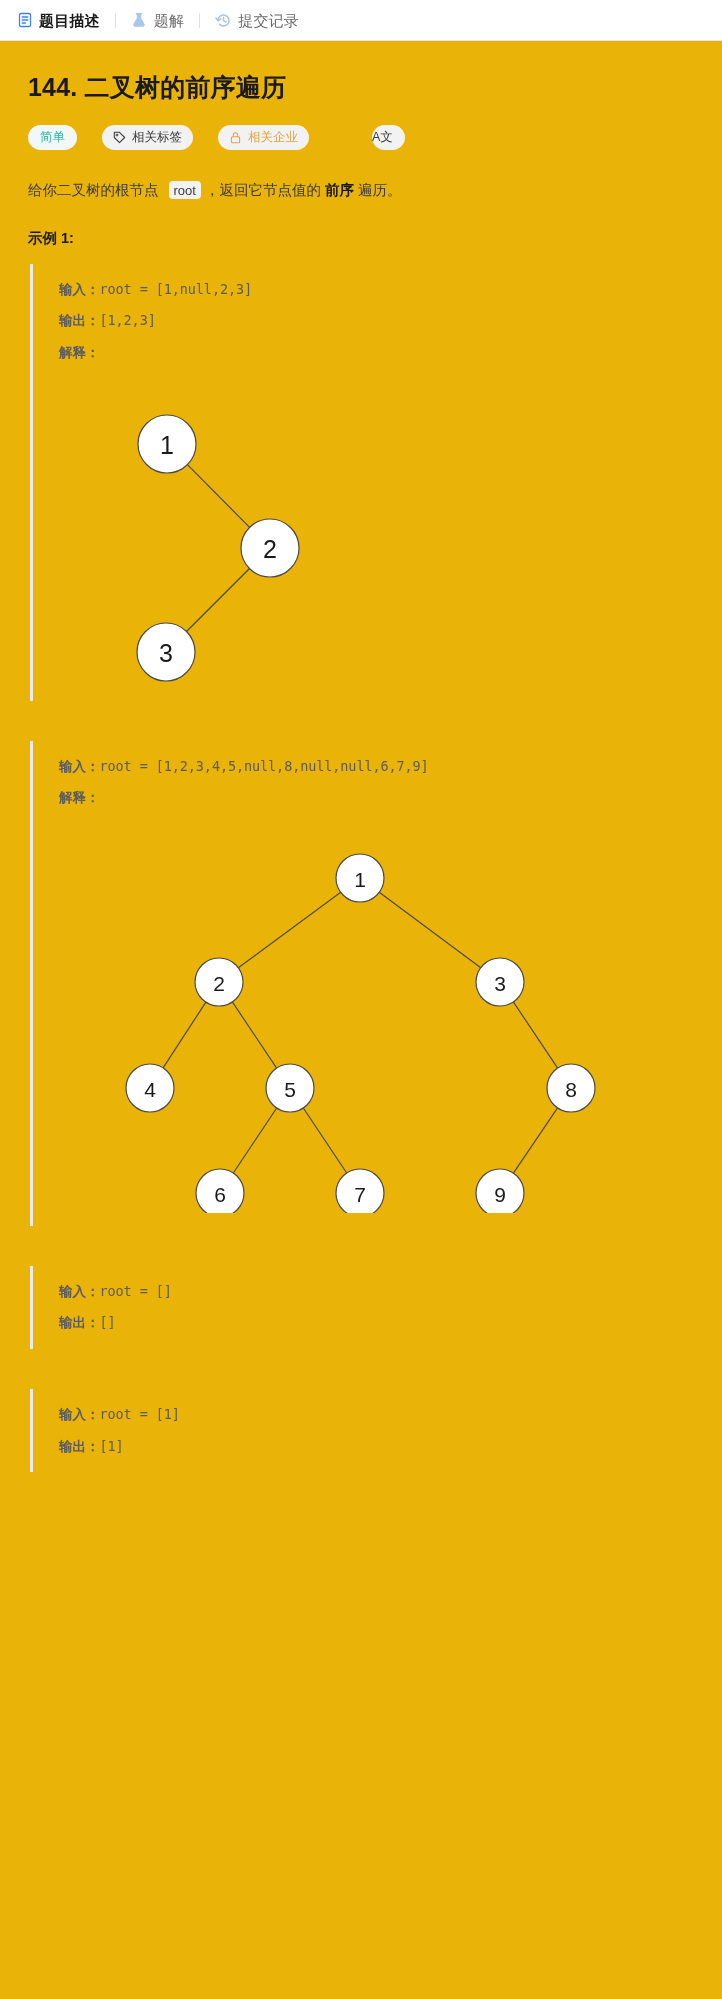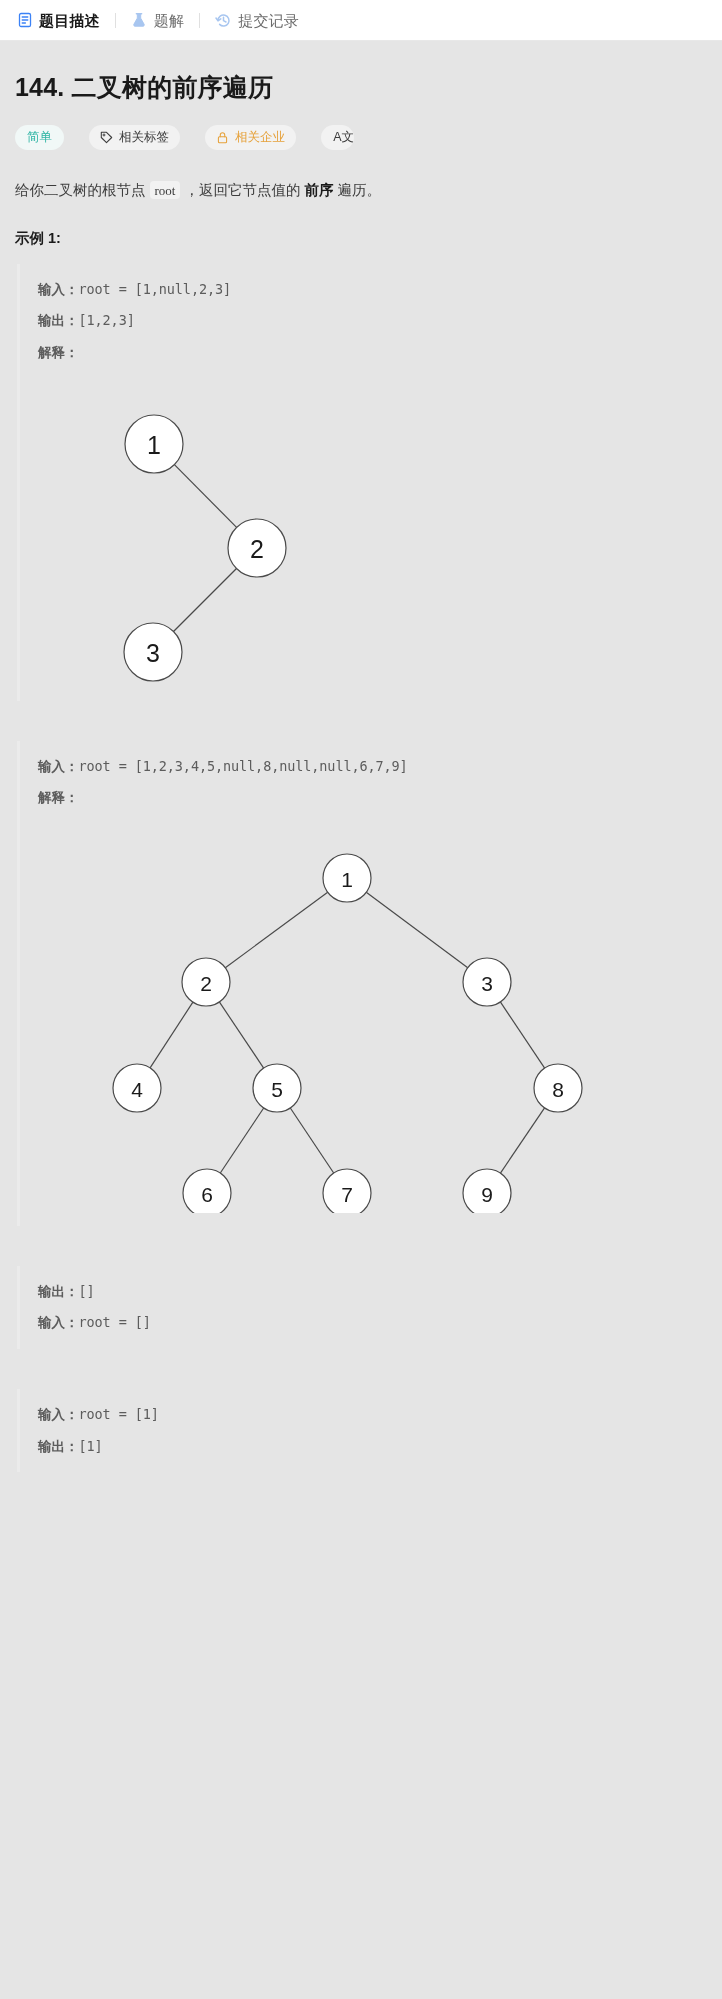--- a/index.html
+++ b/index.html
@@ -10,21 +10,21 @@
   body {
     width: 722px;
     font-family: "Liberation Sans", "DejaVu Sans", sans-serif;
     color: #262626;
     -webkit-font-smoothing: antialiased;
   }
   .page {
     width: 722px;
     min-height: 1999px;
     position: relative;
-    background: #e5e5e5;
+    background: #eab308;
     box-sizing: border-box;
   }
 
   
   .tabbar {
     height: 41px;
     display: flex;
     align-items: center;
     padding: 0 14px;
     border-bottom: 1px solid #e8e8e8;
@@ -47,21 +47,21 @@
   .tab-sep {
     width: 1px;
     height: 15px;
     background: #e0e0e0;
     margin: 0 13px;
   }
   .ticon { display: inline-flex; width: 17px; height: 17px; align-items: center; justify-content: center; }
 
   
   .content {
-    padding: 0 15px;
+    padding: 0 28px;
     box-sizing: border-box;
   }
   h1.title {
     font-size: 25px;
     line-height: 1.3;
     font-weight: 700;
     color: #1a1a1a;
     margin: 30px 0 0 0;
     letter-spacing: .2px;
   }
@@ -83,58 +83,59 @@
     background: #f2f2f2;
     font-size: 12.5px;
     line-height: 1;
     color: #3c3c3c;
     cursor: pointer;
     white-space: nowrap;
     box-sizing: border-box;
   }
   .badge.difficulty { color: #2db4a4; background: #f1f8f7; padding: 0 12px; }
   .badge.company { color: #e6a23c; }
-  .badge.square { width: 33px; padding: 0; justify-content: flex-end; }
+  .badge.square { width: 33px; padding: 0; justify-content: flex-start; margin-left: 38px; }
   .bicon { display: inline-flex; width: 13px; height: 13px; align-items: center; justify-content: center; }
 
   
   p.desc {
     font-size: 14.5px;
     line-height: 1.75;
     color: #3c3c3c;
     margin: 28px 0 0 0;
   }
   code.inline {
-    font-family: Liberation Serif, serif;
+    font-family: Liberation Sans, sans-serif;
     background: #f2f2f2;
     border-radius: 4px;
     padding: 1.5px 5px;
     font-size: 13px;
     color: #3c3c3c;
+    margin-left: 6px;
   }
   .b { font-weight: 700; color: #1a1a1a; }
 
   
   h3.ex-title {
     font-size: 14.5px;
     font-weight: 700;
     color: #1a1a1a;
     margin: 0;
     padding: 0;
   }
   .ex-block {
     border-left: 3px solid #ebebeb;
     margin: 16px 0 0 2px;
     padding: 5px 0 5px 18px;
   }
   .ex-line {
     font-size: 13.5px;
     line-height: 1.6;
     color: #5c5c5c;
-    margin: 10px 0;
+    margin: 10px 8px;
     font-weight: 700;
     font-family: "Liberation Sans", "DejaVu Sans", sans-serif;
   }
   .ex-line .mono {
     font-family: "DejaVu Sans Mono", "Liberation Mono", monospace;
     font-weight: 400;
     font-size: 13.5px;
     color: #5c5c5c;
     letter-spacing: -0.1px;
   }
@@ -322,24 +323,24 @@
               <text x="449" y="375" font-size="21">9</text>
             </g>
           </svg>
       </div>
     </div>
 
     <div class="sp-2"></div>
 
     <div class="ex-block">
       <div class="ex-line">
+        <span>输入：</span><span class="mono">root = []</span>
+      </div>
+      <div class="ex-line">
         <span>输出：</span><span class="mono">[]</span>
-      </div>
-      <div class="ex-line">
-        <span>输入：</span><span class="mono">root = []</span>
       </div>
     </div>
 
     <div class="sp-2"></div>
 
     <div class="ex-block">
       <div class="ex-line">
         <span>输入：</span><span class="mono">root = [1]</span>
       </div>
       <div class="ex-line">

